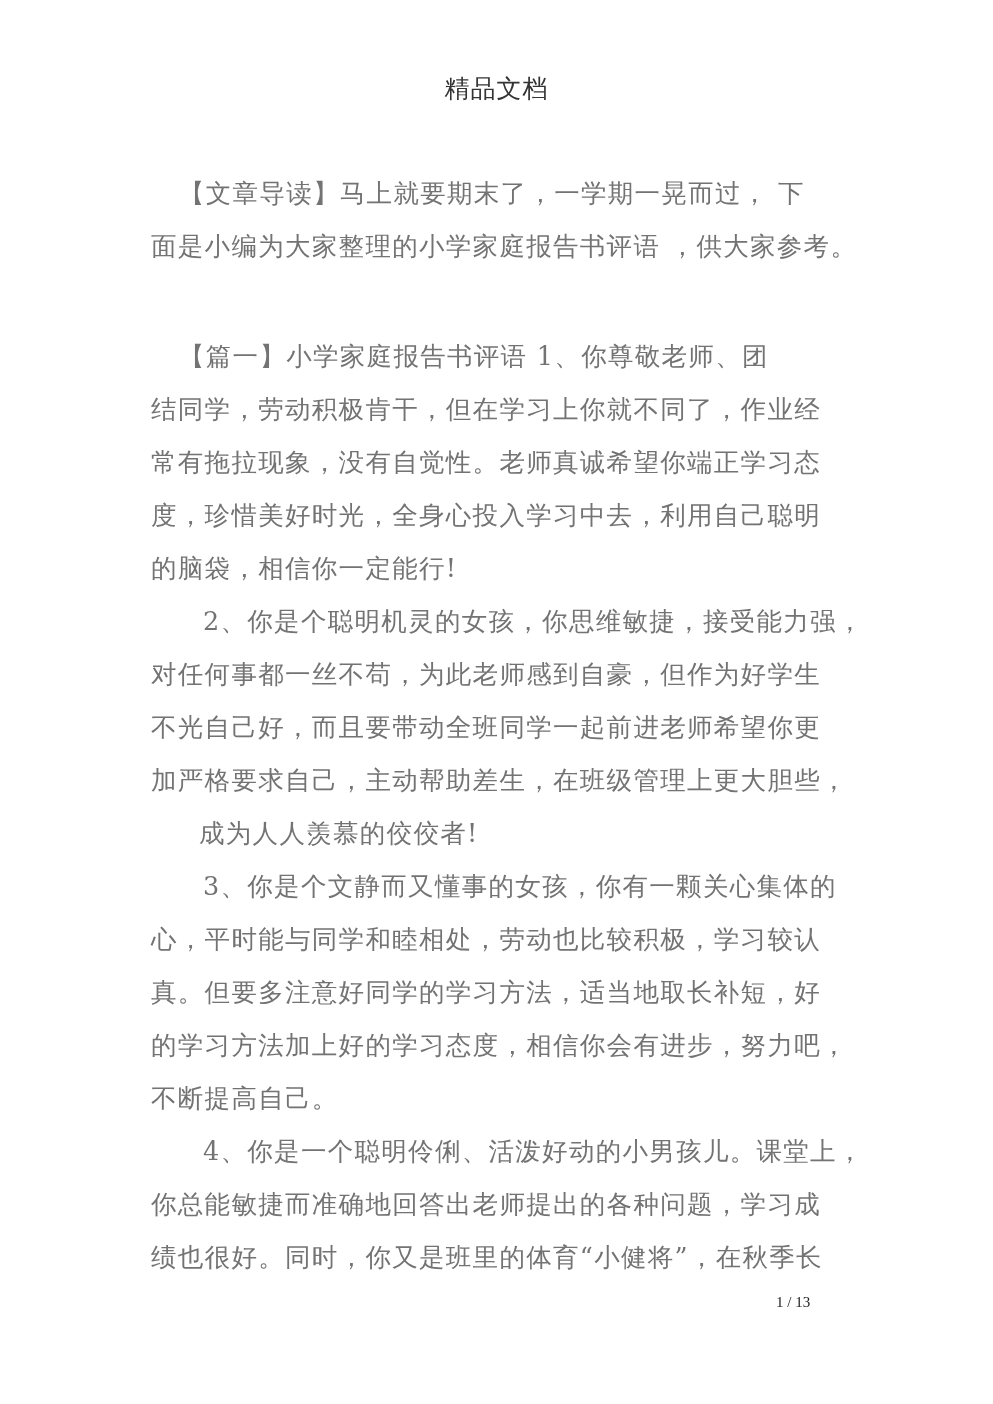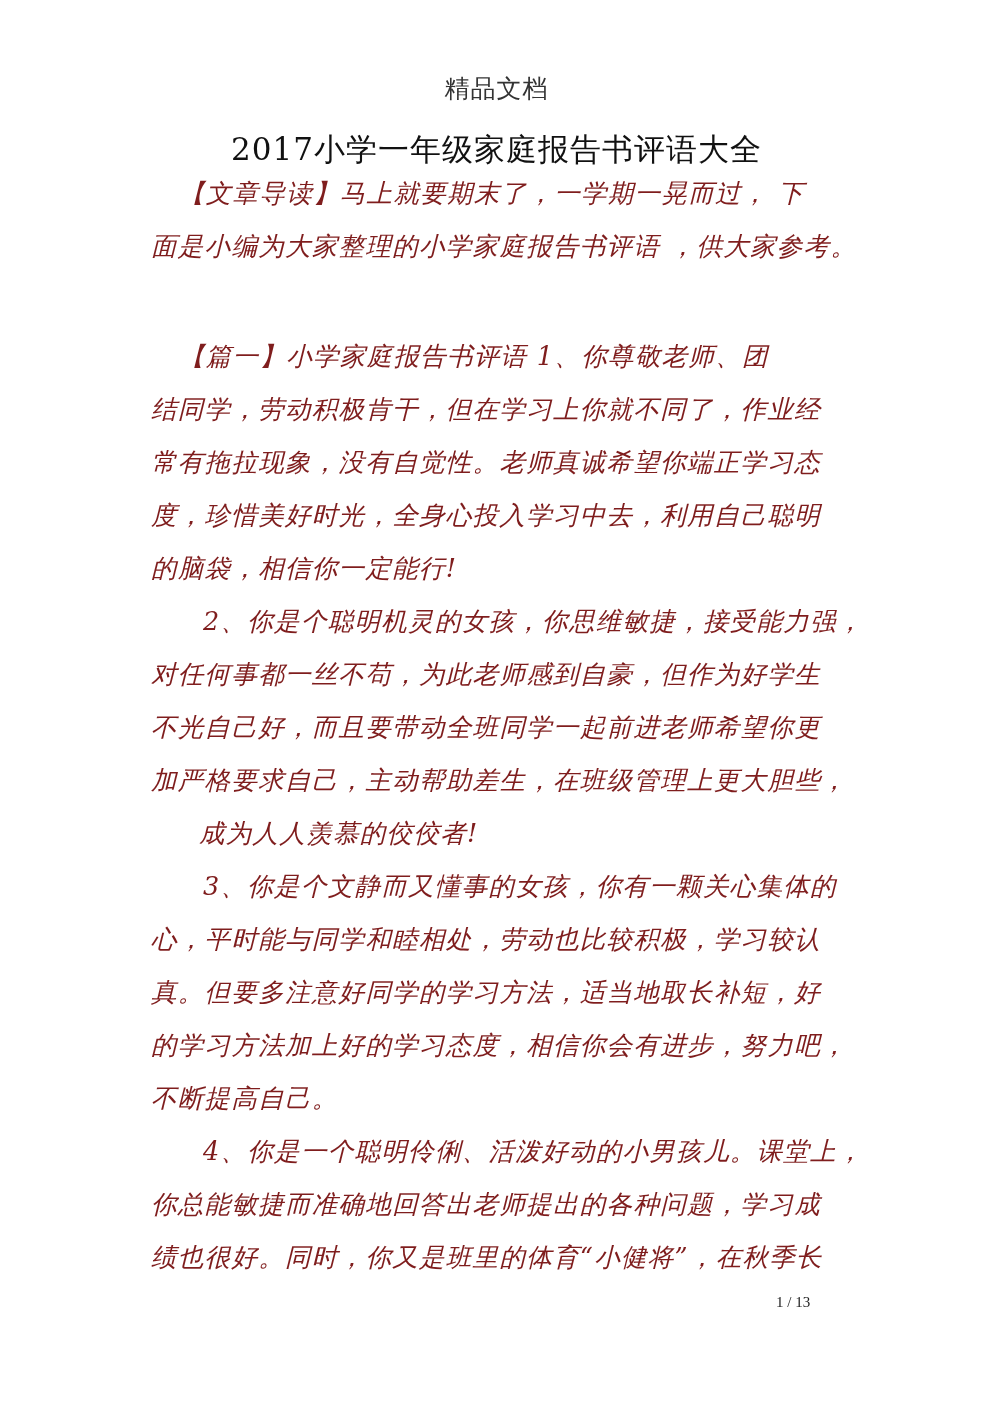--- a/index.html
+++ b/index.html
@@ -49,40 +49,38 @@
       left: 151px;
       top: 176px;
       width: 700px;
     }
     .line {
       position: absolute;
       left: 0;
       white-space: nowrap;
       font-size: 25.5px;
       line-height: 34px;
-      color: #7f1d1d;
+      color: #737373;
       letter-spacing: 1.3px;
-      font-style: italic;
     }
     .footer {
       position: absolute;
       top: 1294px;
       left: 776px;
       font-size: 15px;
       font-weight: normal;
       color: #222222;
       font-family: "Liberation Serif", serif;
     }
   </style>
 </head>
 <body>
 
 <div class="page">
   <div class="header">精品文档</div>
-  <div class="title">2017小学一年级家庭报告书评语大全</div>
 
   <div class="body-text">
     <div class="line" style="top: 0px; left: 28px;">【文章导读】马上就要期末了，一学期一晃而过，    下</div>
     <div class="line" style="top: 53px; left: 0px;">面是小编为大家整理的小学家庭报告书评语 ，供大家参考。</div>
     <div class="line" style="top: 163px; left: 28px;">【篇一】小学家庭报告书评语        1、你尊敬老师、团</div>
     <div class="line" style="top: 216px; left: 0px;">结同学，劳动积极肯干，但在学习上你就不同了，作业经</div>
     <div class="line" style="top: 269px; left: 0px;">常有拖拉现象，没有自觉性。老师真诚希望你端正学习态</div>
     <div class="line" style="top: 322px; left: 0px;">度，珍惜美好时光，全身心投入学习中去，利用自己聪明</div>
     <div class="line" style="top: 375px; left: 0px;">的脑袋，相信你一定能行!</div>
     <div class="line" style="top: 428px; left: 52px;">2、你是个聪明机灵的女孩，你思维敏捷，接受能力强，</div>

